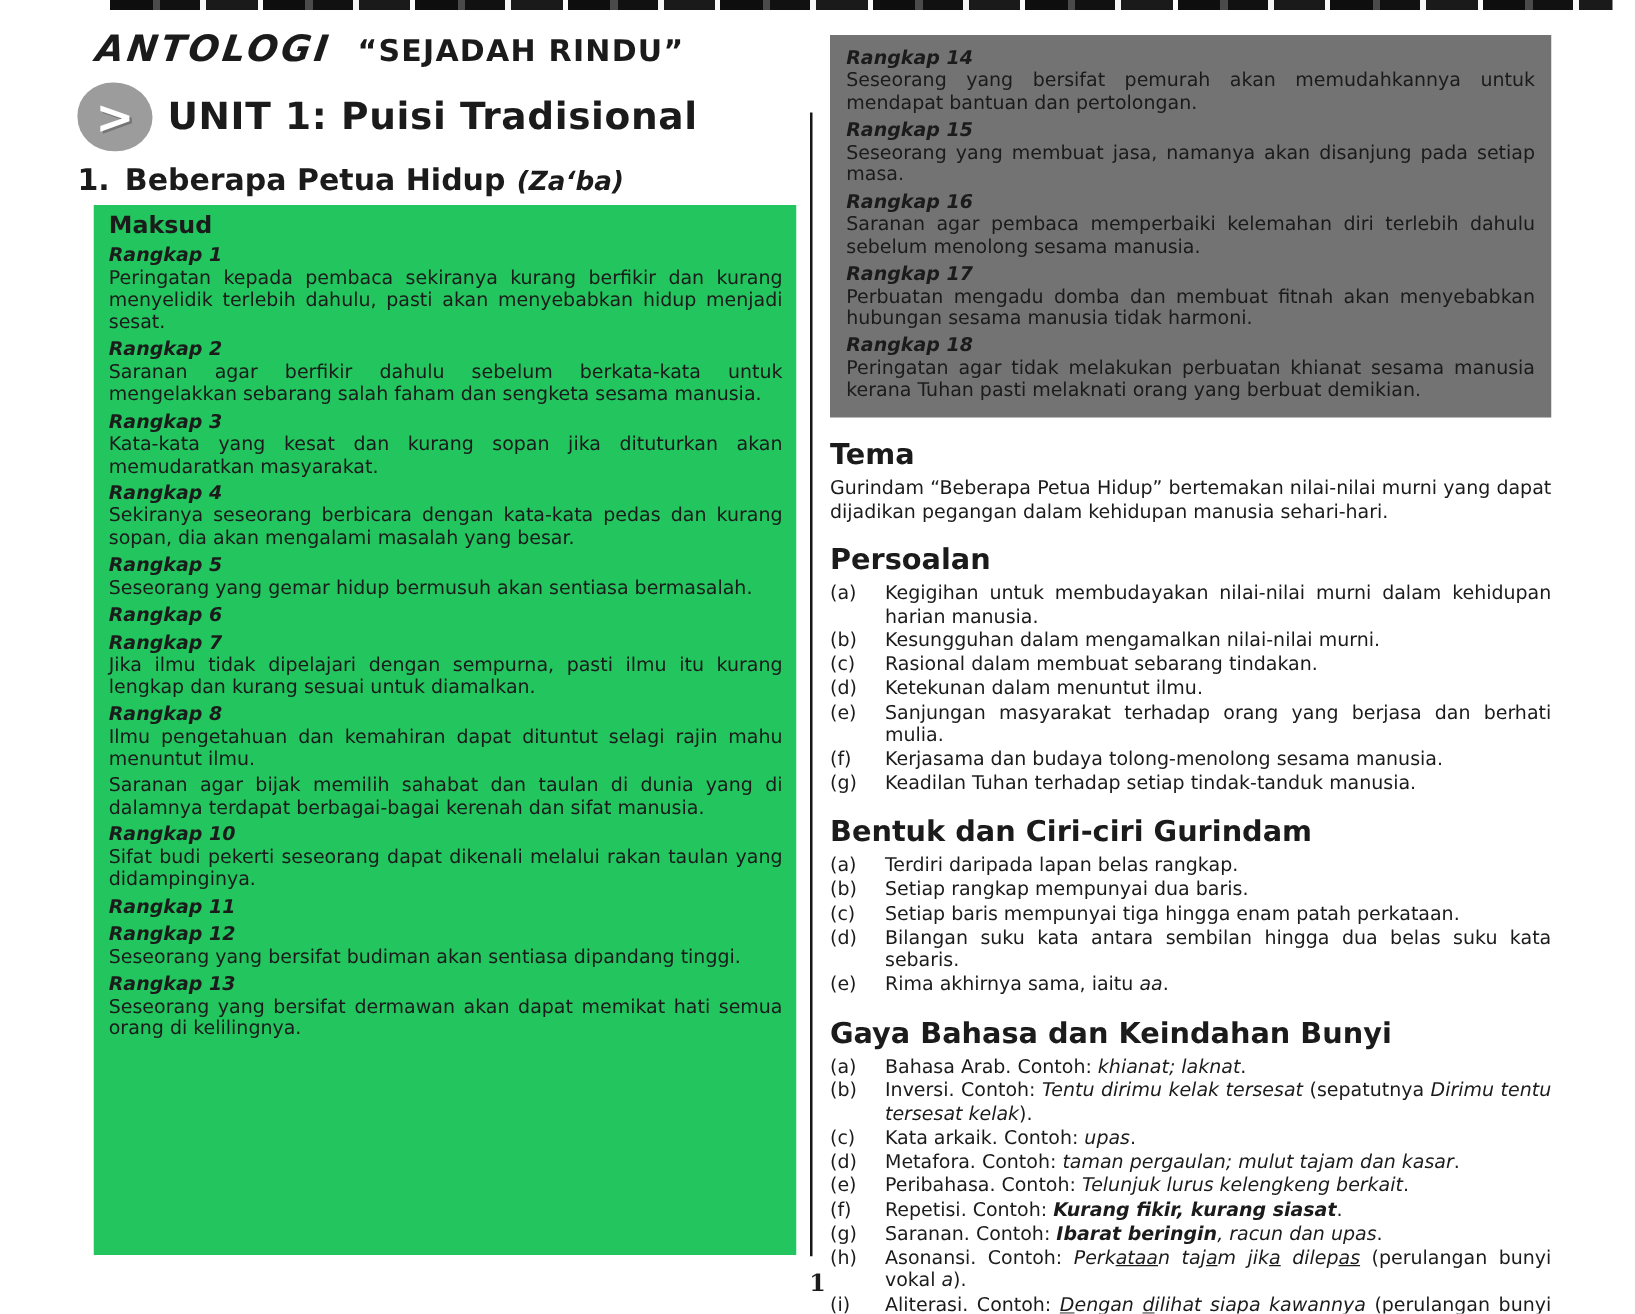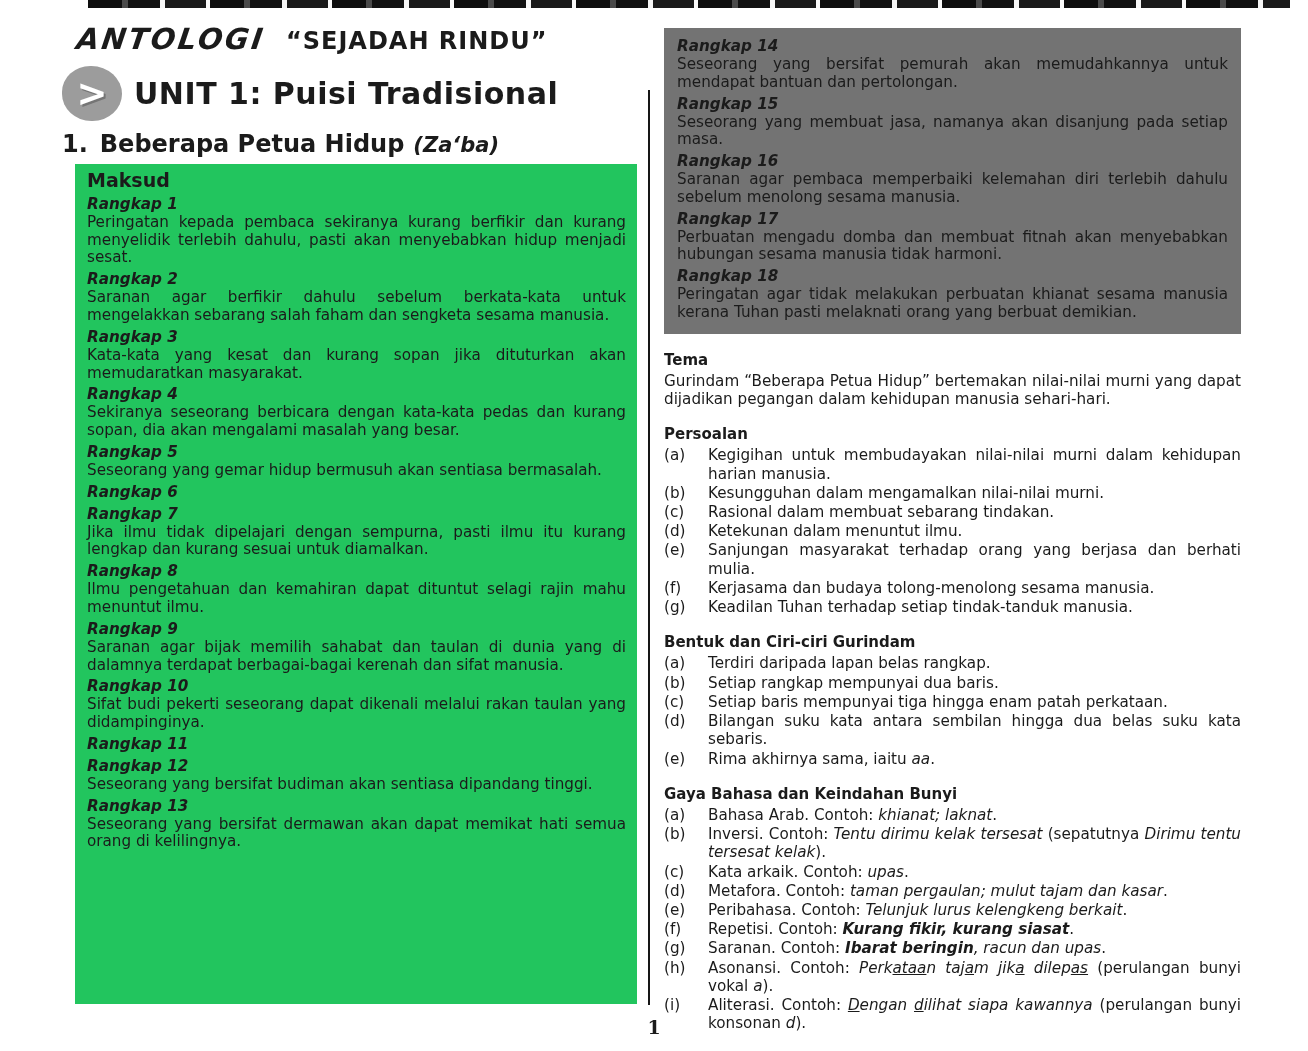--- a/index.html
+++ b/index.html
@@ -32,21 +32,21 @@
   
   .maksud-box{position:absolute;left:75px;top:164px;width:562px;height:840px;
     background:#22c55e;box-sizing:border-box;padding:6px 11px 8px 12px;overflow:hidden;}
   .box-heading{font-size:19px;font-weight:bold;margin:0 0 1px 0;line-height:1.15;}
   .rk{margin-top:3px;}
   .rk-label{font-style:italic;font-weight:bold;font-size:15.2px;line-height:1.25;}
   .rk-text{font-size:15.2px;line-height:1.17;text-align:justify;}
   .col-right{position:absolute;left:664px;top:28px;width:577px;}
   .rangkap-box{background:#737373;box-sizing:border-box;padding:6px 13px 12px;}
   .section{margin-top:17px;}
-  .section-heading{font-size:15px;font-weight:bold;margin:0 0 3px 0;line-height:1.2;}
+  .section-heading{font-size:23px;font-weight:bold;margin:0 0 3px 0;line-height:1.2;}
   .body-text{font-size:15.2px;line-height:1.2;text-align:justify;margin:0;}
   .li{display:flex;font-size:15.2px;line-height:1.2;margin-top:1px;}
   .li-label{flex:0 0 44px;}
   .li-text{flex:1;text-align:justify;}
   .it{font-style:italic;}
   .bd{font-weight:bold;}
   .ul{text-decoration:underline;}
   .divider{position:absolute;left:648px;top:90px;width:2px;height:915px;background:#161616;}
   .page-number{position:absolute;left:0;right:0;top:1016px;text-align:center;
     font-family:"DejaVu Serif","Liberation Serif",serif;font-weight:bold;font-size:19px;}
@@ -100,21 +100,20 @@
         </div>
         <div class="rk">
           <div class="rk-label">Rangkap 7</div>
           <div class="rk-text">Jika ilmu tidak dipelajari dengan sempurna, pasti ilmu itu kurang lengkap dan kurang sesuai untuk diamalkan.</div>
         </div>
         <div class="rk">
           <div class="rk-label">Rangkap 8</div>
           <div class="rk-text">Ilmu pengetahuan dan kemahiran dapat dituntut selagi rajin mahu menuntut ilmu.</div>
         </div>
         <div class="rk">
-          <div class="rk-label">Rangkap 9</div>
           <div class="rk-text">Saranan agar bijak memilih sahabat dan taulan di dunia yang di dalamnya terdapat berbagai-bagai kerenah dan sifat manusia.</div>
         </div>
         <div class="rk">
           <div class="rk-label">Rangkap 10</div>
           <div class="rk-text">Sifat budi pekerti seseorang dapat dikenali melalui rakan taulan yang didampinginya.</div>
         </div>
         <div class="rk">
           <div class="rk-label">Rangkap 11</div>
         </div>
         <div class="rk">

